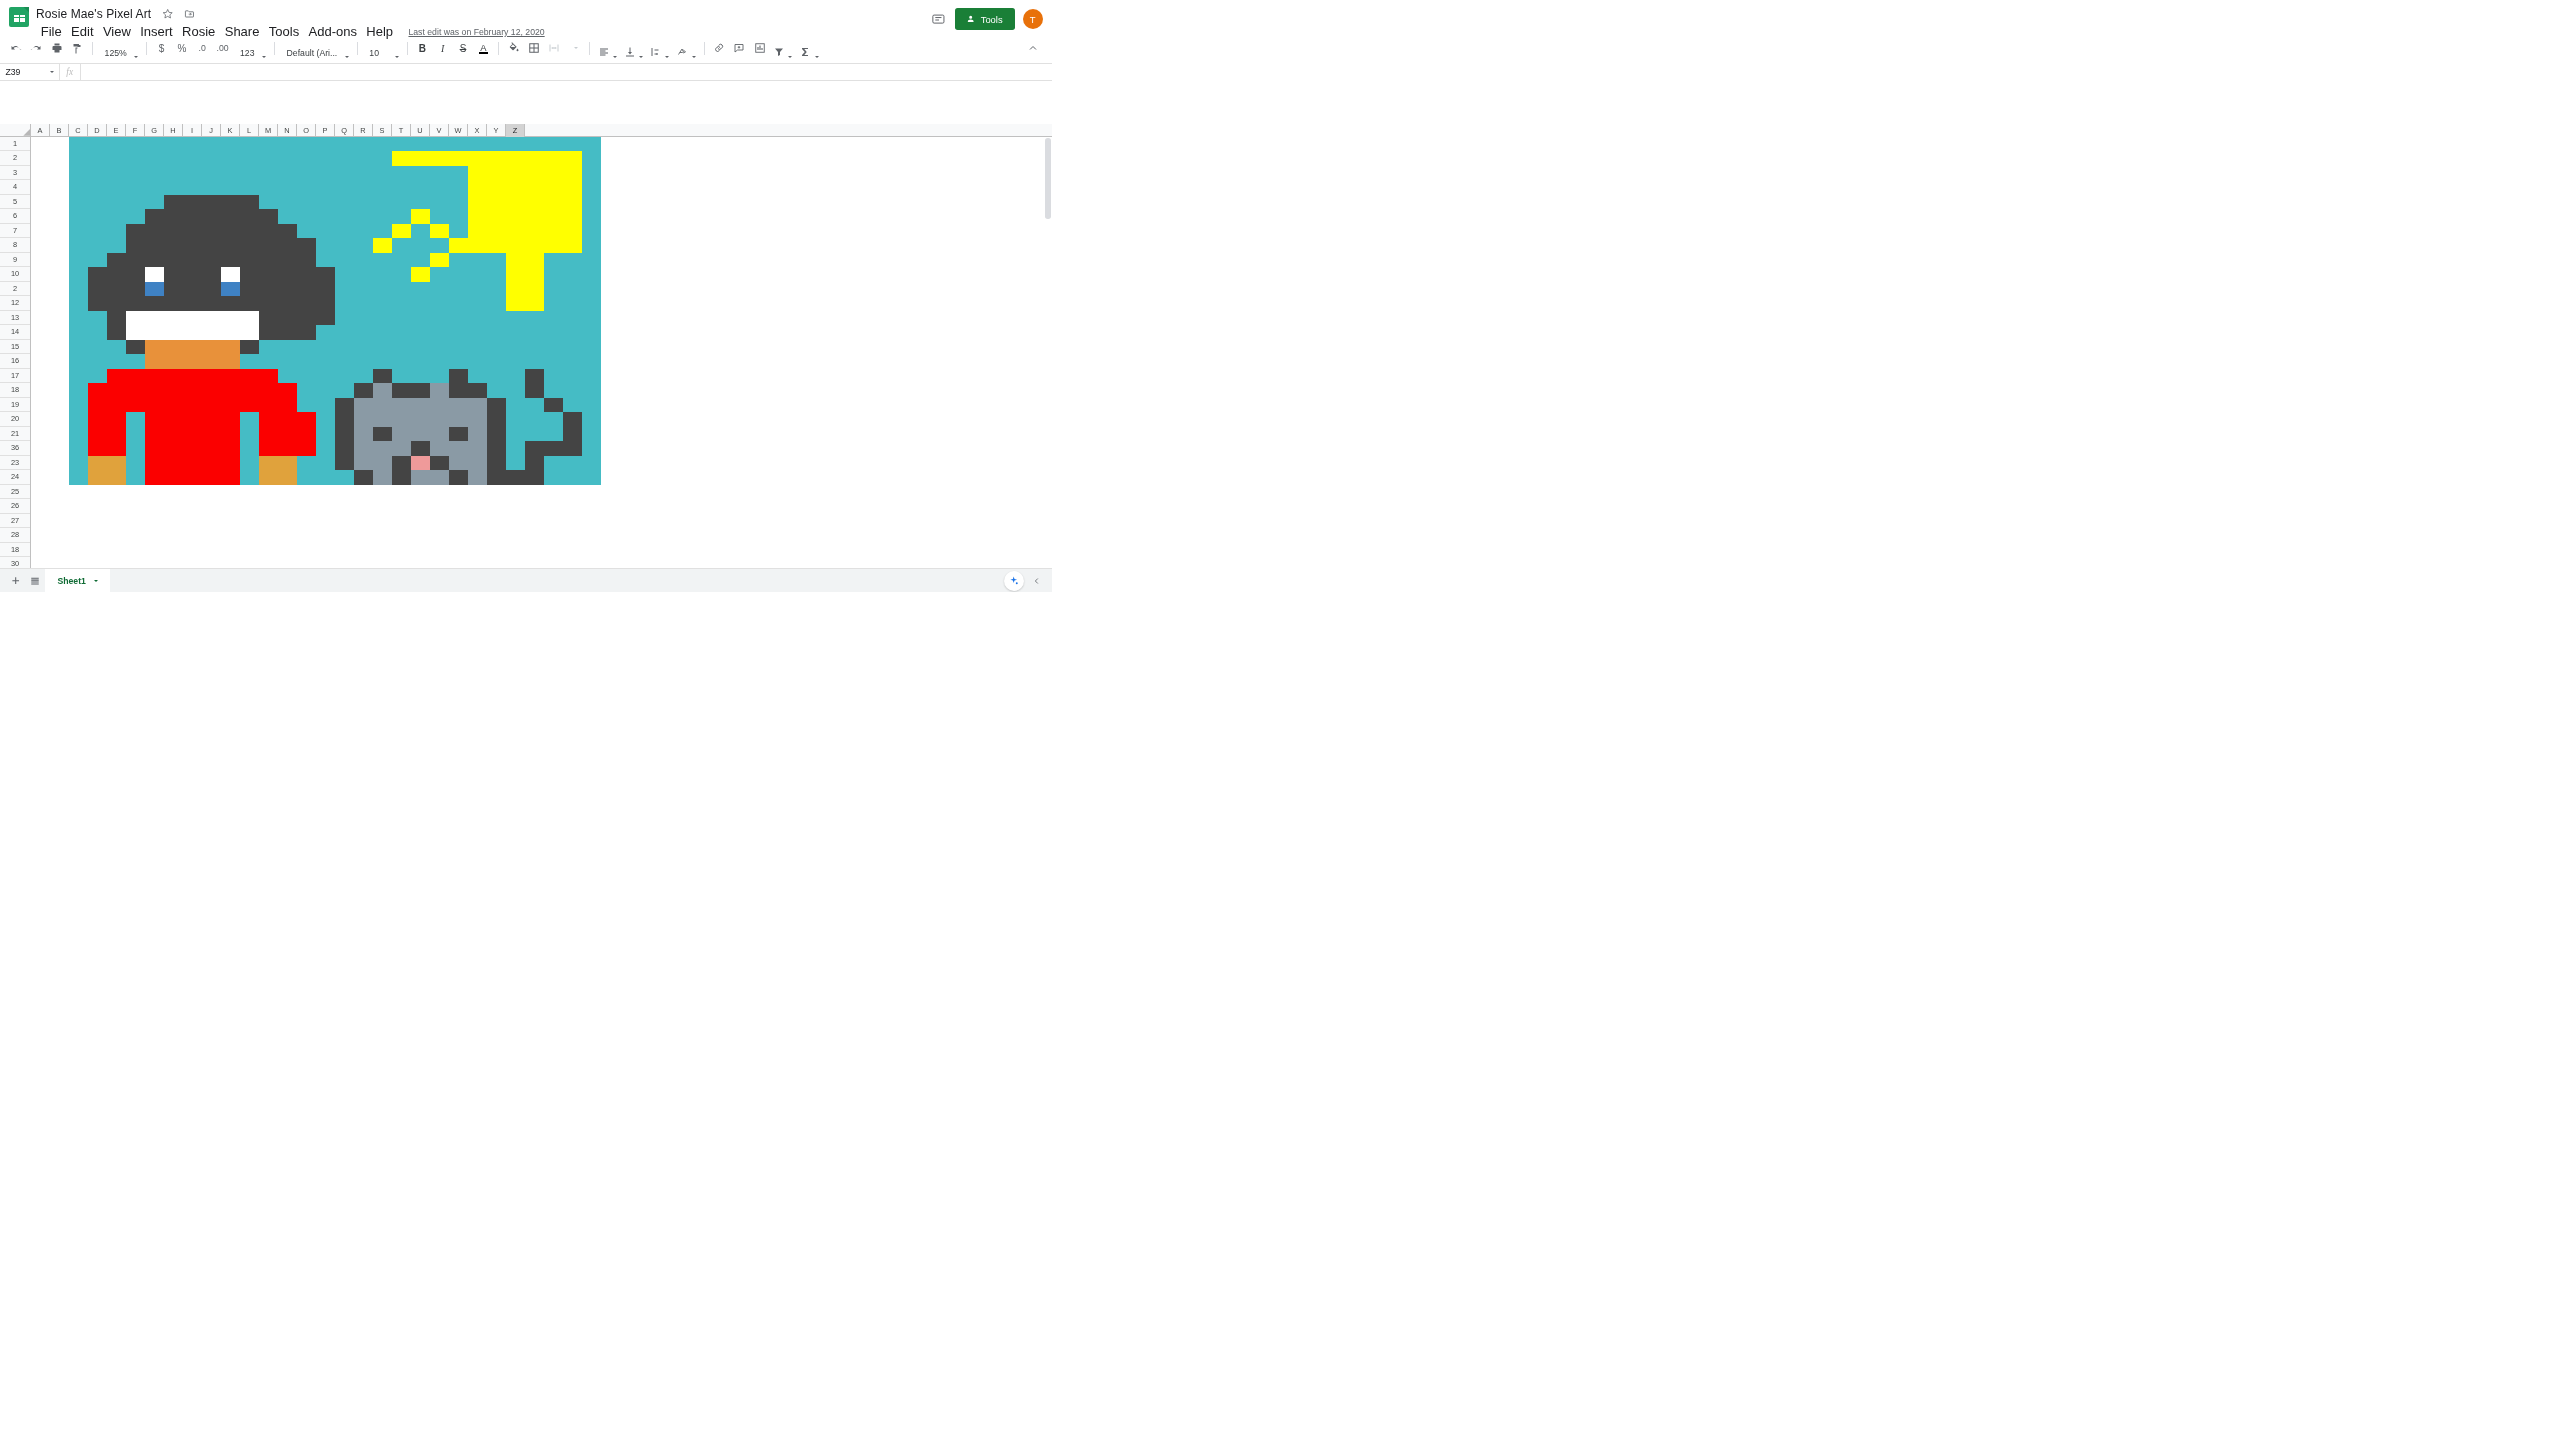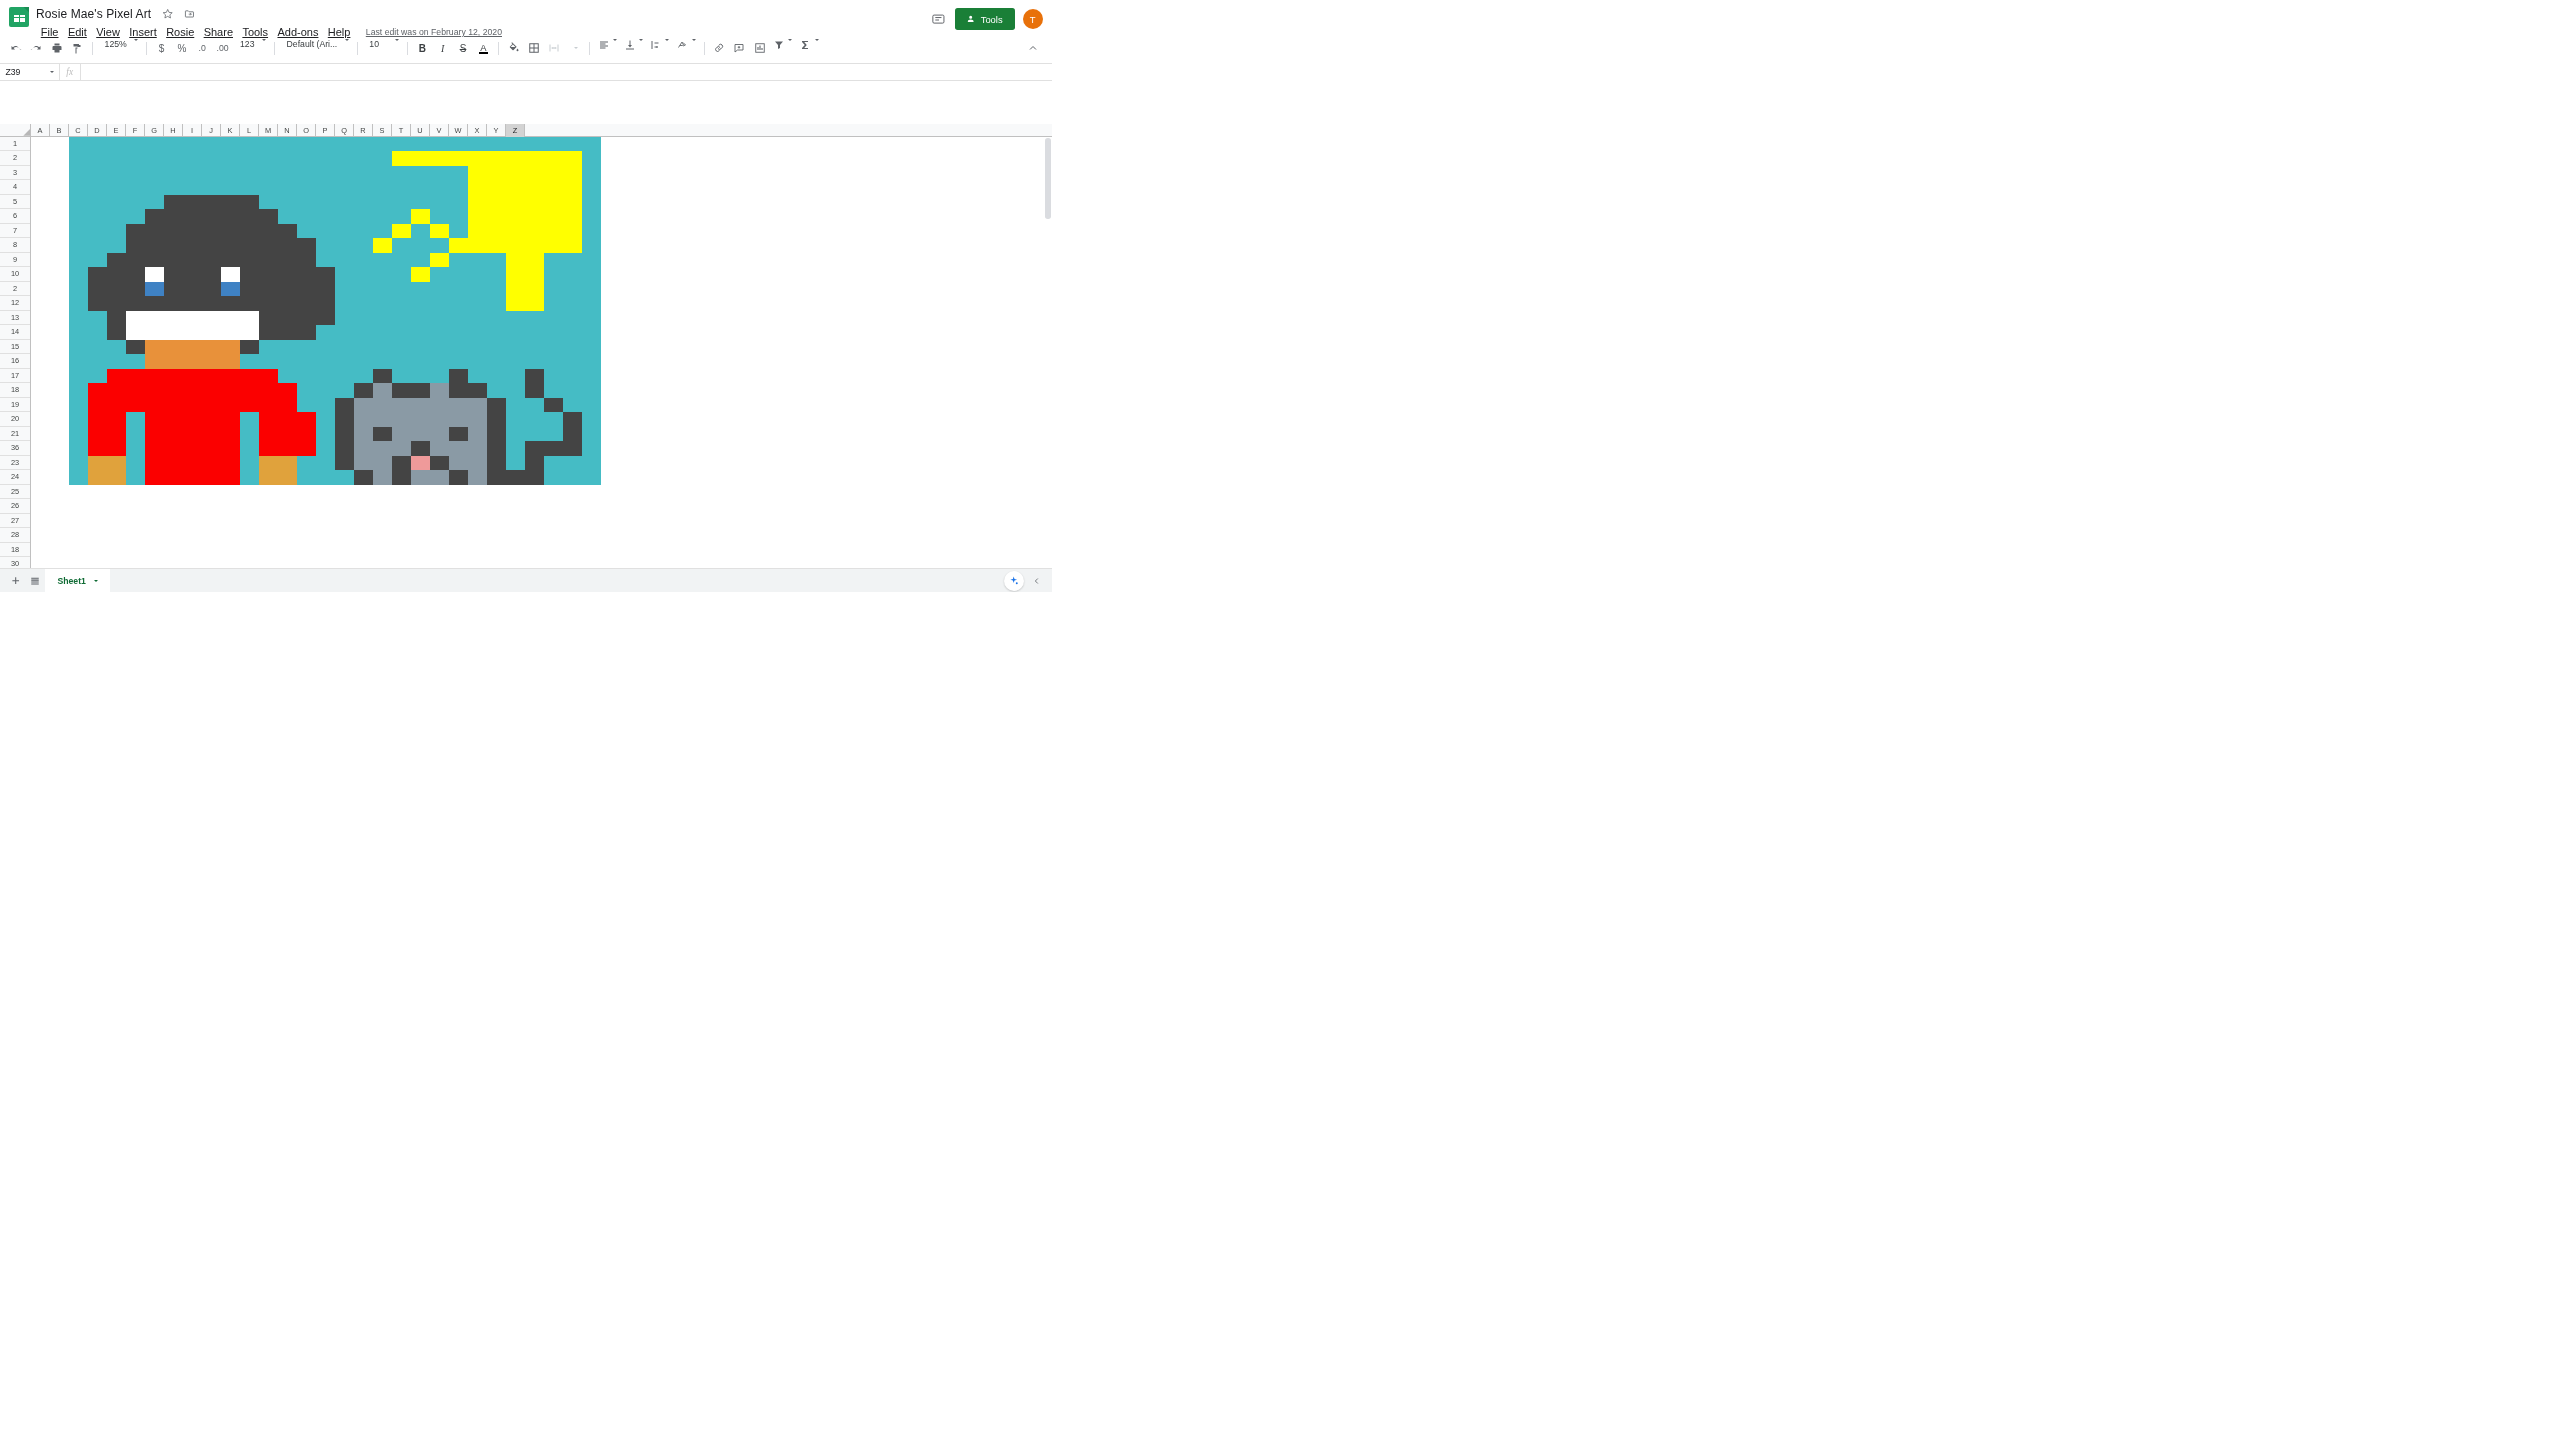--- a/index.html
+++ b/index.html
@@ -24,21 +24,21 @@
   #sheets-logo .gridglyph i.v { top: 0; height: 8.7px; width: 1px; left: 4.8px; }
   #sheets-logo .gridglyph i.p { left: 0; top: 0; width: 10.7px; height: 1.7px; }
 
   #title-col { margin-left: 6.7px; display: flex; flex-direction: column; }
   #title-row { display: flex; align-items: center; height: 19px; }
   #doc-title { font-size: 12px; color: #202124; letter-spacing: 0.1px; }
   .titlicon { margin-left: 9.4px; width: 13.4px; height: 13.4px; display: flex;
               align-items: center; justify-content: center; color: #5f6368; cursor: pointer; }
 
   #menubar { display: flex; align-items: center; height: 16px; margin-top: 0.7px; }
-  .menu-item { font-size: 11px; color: #202124; padding: 1.3px 4.7px; border-radius: 2px; cursor: pointer; text-decoration: underline; }
+  .menu-item { font-size: 13px; color: #202124; padding: 1.3px 4.7px; border-radius: 2px; cursor: pointer; }
   #last-edit { font-size: 8.7px; color: #5f6368; margin-left: 10.7px;
                text-decoration: underline; cursor: pointer; }
 
   
   #tb-right { position: absolute; right: 9.4px; top: 8px; display: flex; align-items: center; gap: 8px; }
   #comment-btn { width: 17.4px; height: 17.4px; color: #5f6368; display: flex;
                  align-items: center; justify-content: center; cursor: pointer; }
   #share-btn { display: flex; align-items: center; gap: 4.7px; background: #1a7f37;
                color: #fff; font-size: 9.4px; padding: 5.4px 12px 5.4px 9.4px;
                border-radius: 2.7px; cursor: pointer; }
@@ -47,21 +47,21 @@
 
   
   #toolbar { height: 21.5px; margin: 2.7px 6.7px 0 6.7px; display: flex; align-items: center; gap: 1.3px; }
   .tb { height: 19px; min-width: 19px; display: flex; align-items: center; justify-content: center;
         color: #5f6368; border-radius: 2.7px; cursor: pointer; font-size: 9.4px; padding: 0 2px; }
   .tb.disabled { color: #c8cdd1; }
   .sep { width: 0.7px; height: 13.4px; background: #dadce0; margin: 0 4px; }
   .tbtext { font-size: 8.7px; color: #3c4043; padding: 0 4px; }
   .caret { width: 0; height: 0; border-left: 2.7px solid transparent; border-right: 2.7px solid transparent;
            border-top: 2.7px solid #5f6368; margin-left: 3.4px; }
-  .combo { display: flex; align-items: flex-start; height: 19px; border-radius: 2.7px;
+  .combo { display: flex; align-items: flex-end; height: 19px; border-radius: 2.7px;
            padding: 0 2.7px; cursor: pointer; }
   #toolbar-collapse { position: absolute; right: 9.4px; }
 
   
   #formulabar { height: 17.4px; display: flex; align-items: stretch;
                 border-top: 0.7px solid #e0e0e0; border-bottom: 0.7px solid #e0e0e0; margin-top: 4px; }
   #namebox { width: 59px; display: flex; align-items: center; justify-content: space-between;
              padding: 0 5.4px; font-size: 8.7px; color: #202124; cursor: text; }
   #namebox .caret { border-top-color: #5f6368; }
   .fb-sep { width: 0.7px; background: #e0e0e0; }

